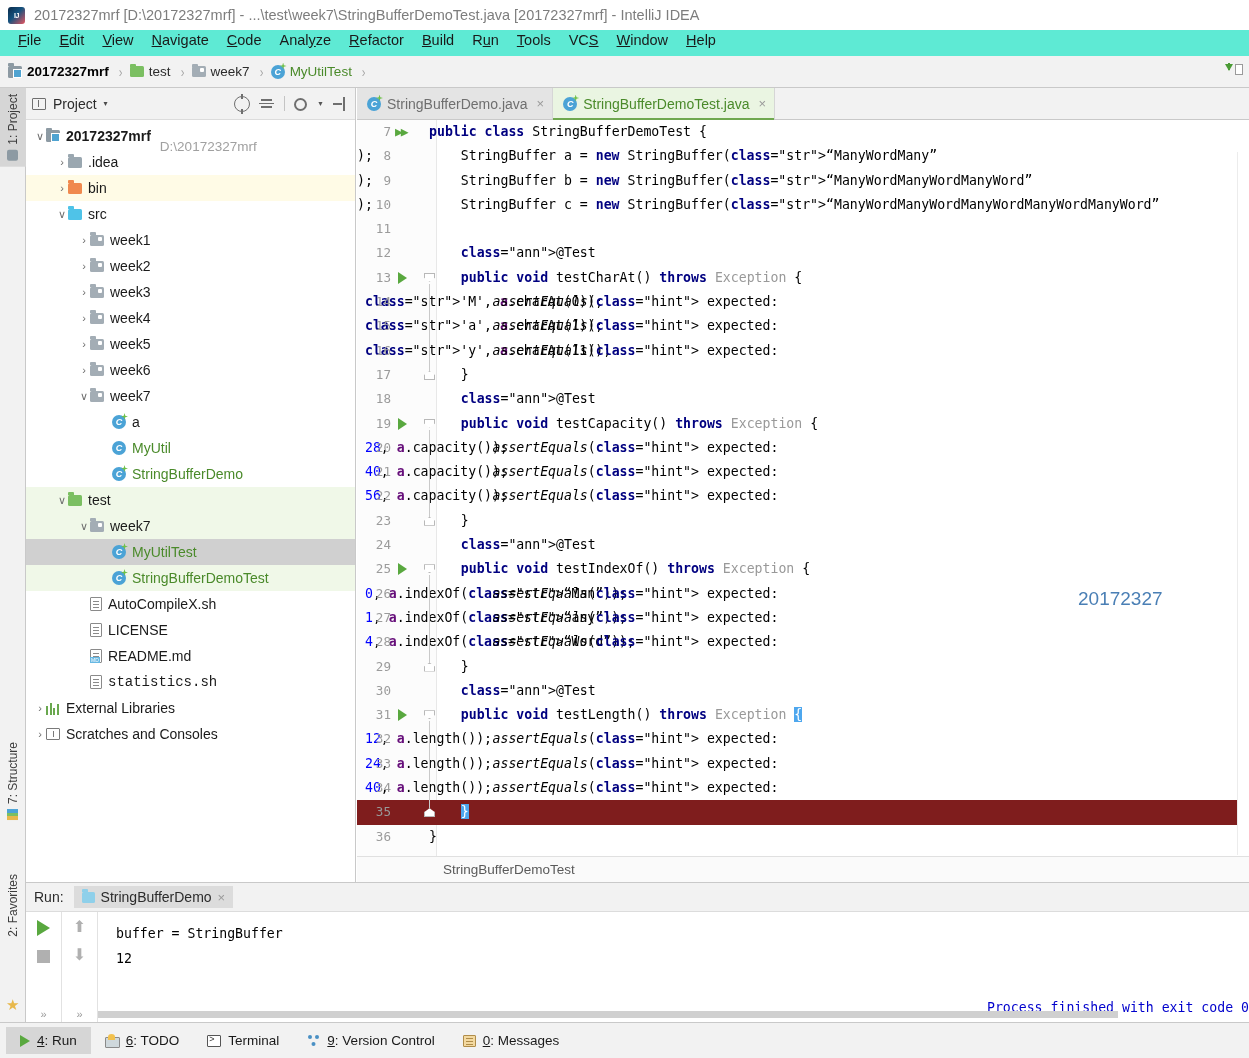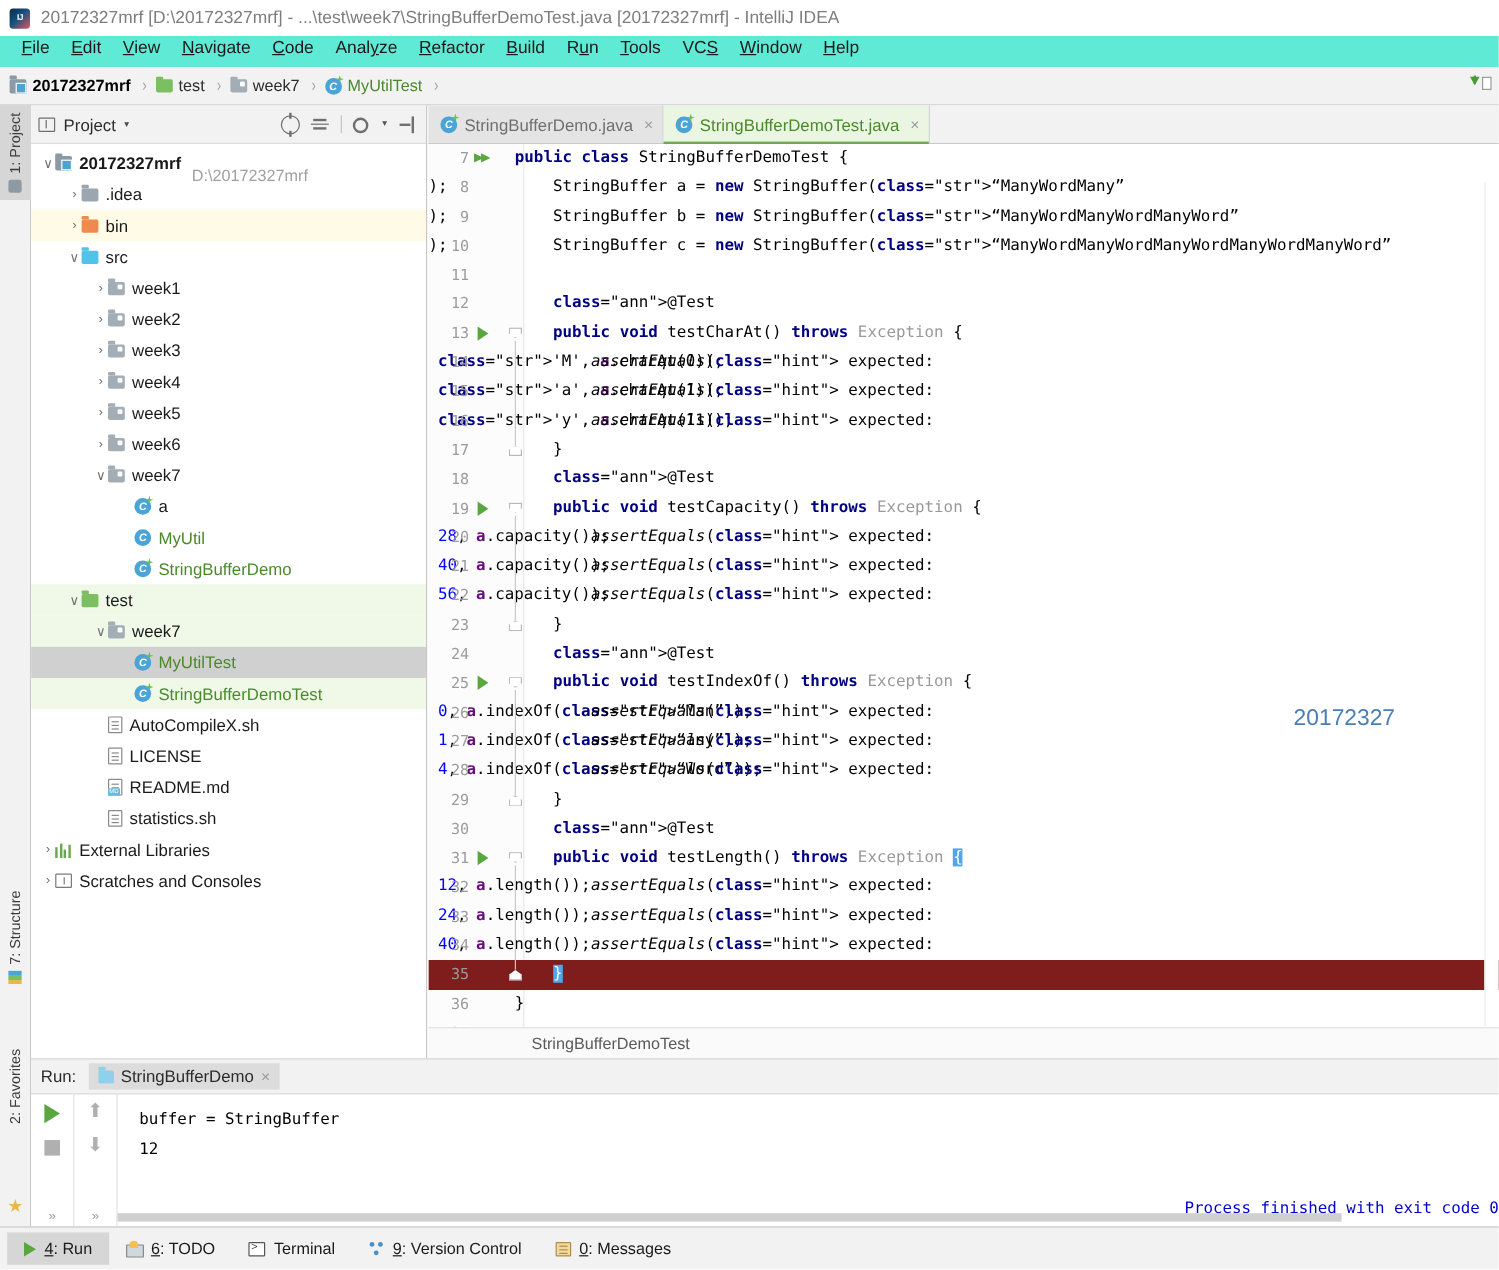--- a/index.html
+++ b/index.html
@@ -603,21 +603,21 @@
         <div class="trow" style="padding-left: 52px;">
           <span class="chev"></span>
           <span class="file-icon"></span>
           <span class="lbl">LICENSE</span>
         </div>
         <div class="trow" style="padding-left: 52px;">
           <span class="chev"></span>
           <span class="file-icon md"></span>
           <span class="lbl">README.md</span>
         </div>
-        <div class="trow" style="padding-left: 52px;">
+        <div class="trow" style="padding-left: 52px; font-family: Liberation Mono, monospace;">
           <span class="chev"></span>
           <span class="file-icon"></span>
           <span class="lbl">statistics.sh</span>
         </div>
         <div class="trow" style="padding-left: 8px;">
           <span class="chev">›</span>
           <span class="lib-icon">
             <i style="height:9px"></i>
             <i style="height:12px"></i>
             <i style="height:7px"></i>

